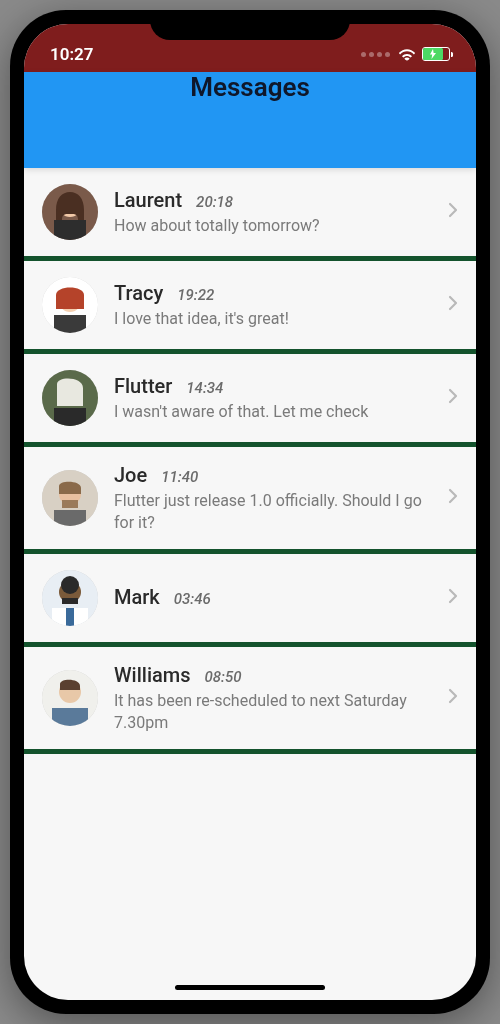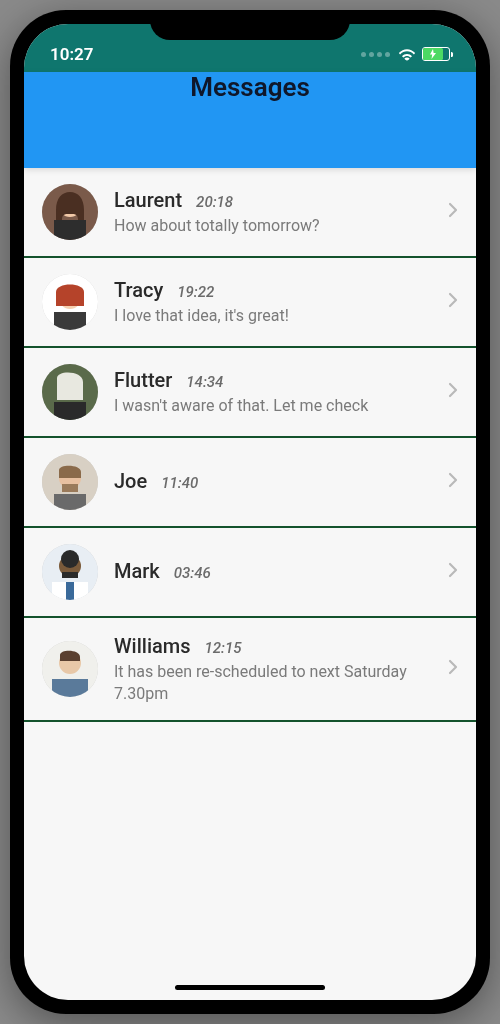--- a/index.html
+++ b/index.html
@@ -36,21 +36,21 @@
       transform: translateX(-50%);
       width: 200px;
       height: 30px;
       background: #000;
       border-bottom-left-radius: 20px;
       border-bottom-right-radius: 20px;
       z-index: 100;
     }
     .status-bar {
       height: 48px;
-      background: #0f766e;
+      background: #7f1d1d;
       display: flex;
       justify-content: space-between;
       align-items: center;
       padding: 0 26px;
       padding-top: 12px;
       color: #fff;
       font-size: 17px;
       font-weight: 600;
     }
     .status-right {
@@ -111,21 +111,21 @@
       position: relative;
       z-index: 5;
     }
     .list {
       background: #f7f7f7;
     }
     .list-item {
       display: flex;
       align-items: center;
       padding: 16px 18px 16px 18px;
-      border-bottom: 2px solid #14532d;
+      border-bottom: 5px solid #14532d;
       gap: 16px;
       background: #f7f7f7;
       cursor: pointer;
     }
     .avatar {
       width: 56px;
       height: 56px;
       border-radius: 50%;
       flex-shrink: 0;
       background: #ccc;
@@ -289,20 +289,21 @@
               <path d="M17 16c0-6 22-6 22 2v6H17z" fill="#8a6a4a"></path>
               <rect x="20" y="30" width="16" height="8" fill="#9a7a5a"></rect>
               <rect x="12" y="40" width="32" height="16" fill="#6a6a6a"></rect>
             </svg>
           </div>
     <div class="item-content">
       <div class="item-header">
         <span class="item-name">Joe</span>
         <span class="item-time">11:40</span>
       </div>
+      <div class="item-preview">Flutter just release 1.0 officially. Should I go for it?</div>
     </div>
     <span class="chevron">
       <svg width="10" height="16" viewBox="0 0 10 16">
               <path fill="none" stroke="currentColor" stroke-width="2.2" stroke-linecap="round" stroke-linejoin="round" d="M2 2l6 6-6 6"></path>
             </svg>
     </span>
   </div>
 
   <div class="list-item">
     <div class="avatar">
@@ -333,21 +334,21 @@
             <svg viewBox="0 0 56 56">
               <rect width="56" height="56" fill="#f0f0ec"></rect>
               <circle cx="28" cy="22" r="11" fill="#e8c8a8"></circle>
               <path d="M18 14c0-6 20-6 20 2v4H18z" fill="#5a4030"></path>
               <rect x="10" y="38" width="36" height="18" fill="#5a7a9a"></rect>
             </svg>
           </div>
     <div class="item-content">
       <div class="item-header">
         <span class="item-name">Williams</span>
-        <span class="item-time">12:15</span>
+        <span class="item-time">08:50</span>
       </div>
       <div class="item-preview">It has been re-scheduled to next Saturday 7.30pm</div>
     </div>
     <span class="chevron">
       <svg width="10" height="16" viewBox="0 0 10 16">
               <path fill="none" stroke="currentColor" stroke-width="2.2" stroke-linecap="round" stroke-linejoin="round" d="M2 2l6 6-6 6"></path>
             </svg>
     </span>
   </div>
 </div>

